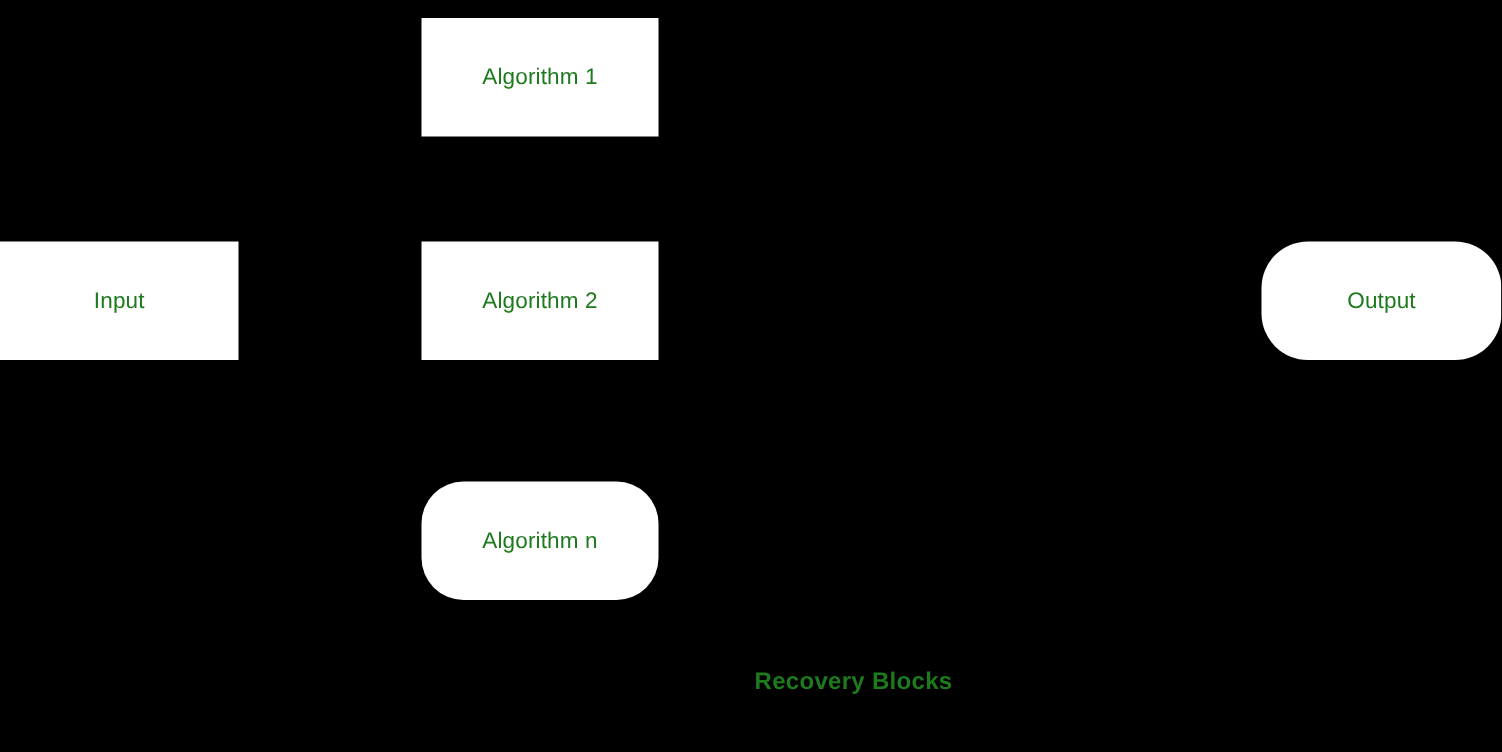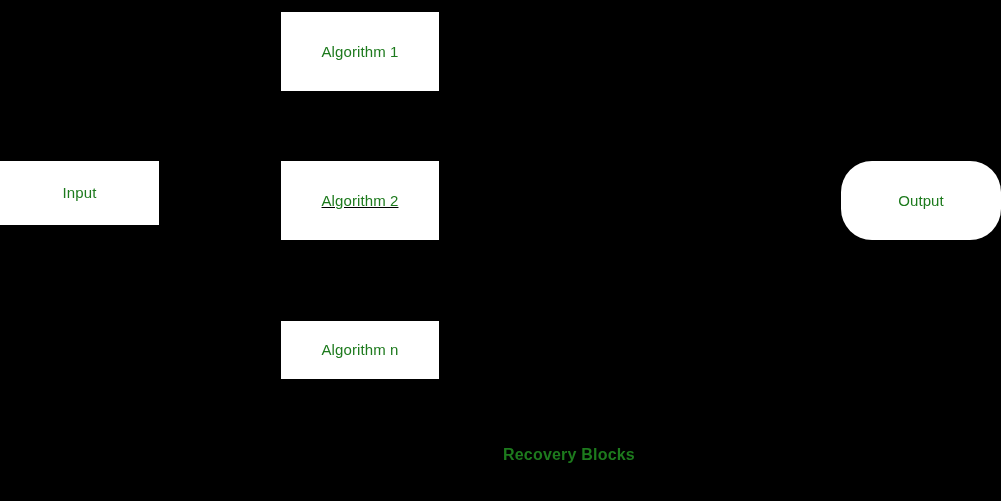--- a/index.html
+++ b/index.html
@@ -46,33 +46,33 @@
 </style>
 </head>
 <body>
 
 <div id="diagram-canvas">
 
   <div class="node-box" style="left:281px; top:1px; width:158px; height:79px;margin-top:11px;">
     <span class="node-label">Algorithm 1</span>
   </div>
 
-  <div class="node-box" style="left:0px; top:161px; width:159px; height:64px;">
+  <div class="node-box" style="left:0px; top:161px; width:159px; height:79px;">
     <span class="node-label">Input</span>
   </div>
 
-  <div class="node-box" style="left:281px; top:161px; width:158px; height:79px;text-decoration:underline;">
+  <div class="node-box" style="left:281px; top:161px; width:158px; height:79px;">
     <span class="node-label">Algorithm 2</span>
   </div>
 
 
   <div class="node-box" style="left:841px; top:161px; width:160px; height:79px;border-radius:31px;">
     <span class="node-label">Output</span>
   </div>
 
 
-  <div class="node-box" style="left:281px; top:321px; width:158px; height:58px;">
+  <div class="node-box" style="left:281px; top:321px; width:158px; height:79px;border-radius:28px;">
     <span class="node-label">Algorithm n</span>
   </div>
 
   <div class="caption" style="left:0px; top:446px; width:1141px; text-align:left; padding-left:503px;">Recovery Blocks</div>
 
 </div>
 
 </body></html>

